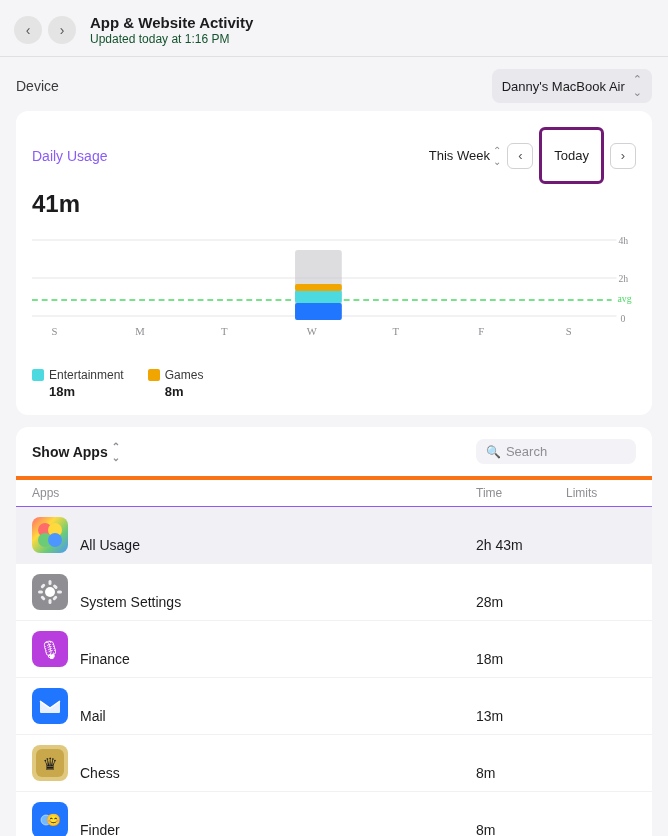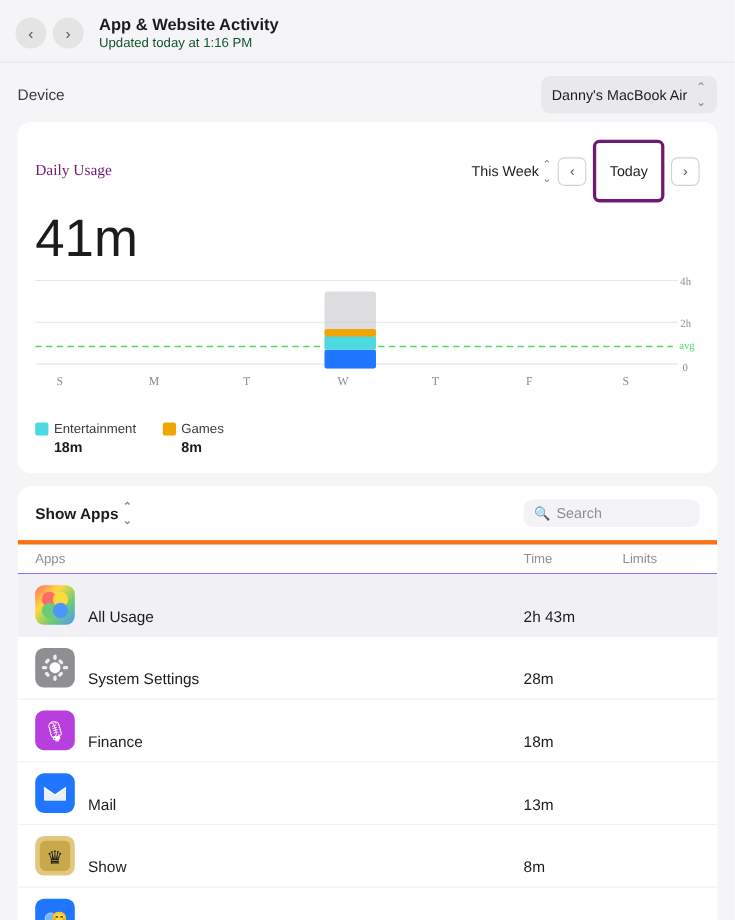--- a/index.html
+++ b/index.html
@@ -77,21 +77,21 @@
       border-radius: 12px;
       padding: 16px;
       margin-bottom: 12px;
     }
     .usage-header {
       display: flex;
       align-items: center;
       justify-content: space-between;
       margin-bottom: 6px;
     }
-    .daily-usage-label { font-size: 14px; font-weight: 500; color: #701a75; font-family: Liberation Serif, serif; }
+    .daily-usage-label { font-size: 14px; font-weight: 500; color: #8b5cf6; }
     .week-nav {
       display: flex;
       align-items: center;
       gap: 6px;
     }
     .week-selector {
       display: flex;
       align-items: center;
       gap: 3px;
       font-size: 13px;
@@ -117,23 +117,24 @@
       border-radius: 6px;
       border: 3px solid #701a75;
       background: white;
       font-size: 13px;
       color: #1c1c1e;
       cursor: pointer;
       font-weight: 500;
     }
 
     .usage-time {
-      font-size: 48px;
-      font-weight: 400;
-      color: #1c1c1e;
+      font-size: 24px;
+      font-weight: 700;
+      color: #1c1c1e;
+      margin-bottom: 12px;
     }
 
     
     .chart-area {
       position: relative;
       height: 130px;
       margin-bottom: 8px;
     }
     .chart-svg {
       width: 100%;
@@ -439,21 +440,21 @@
       <span class="app-limits"></span>
     </div>
 
     <div class="app-row">
       <div class="app-icon-wrap icon-chess">
         <svg width="28" height="28" viewBox="0 0 28 28">
             <rect width="28" height="28" rx="6" fill="#c8a84b"></rect>
             <text x="14" y="21" font-size="17" text-anchor="middle" fill="#1c1c1e">♛</text>
           </svg>
       </div>
-      <span class="app-name">Show</span>
+      <span class="app-name">Chess</span>
       <span class="app-time">8m</span>
       <span class="app-limits"></span>
     </div>
 
     <div class="app-row">
       <div class="app-icon-wrap icon-finder">
         <svg width="28" height="28" viewBox="0 0 28 28">
             <rect width="28" height="28" rx="6" fill="#2176ff"></rect>
             <circle cx="10" cy="14" r="5" fill="#73b9ff"></circle>
             <circle cx="10" cy="14" r="5" fill="none" stroke="white" stroke-width="0.5"></circle>

